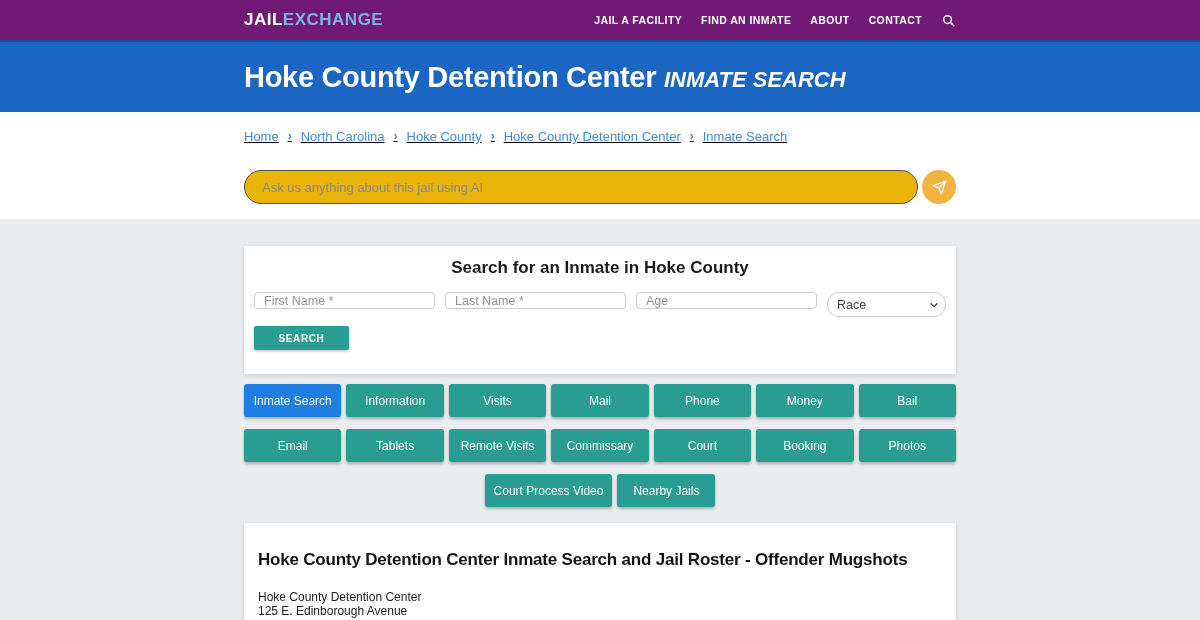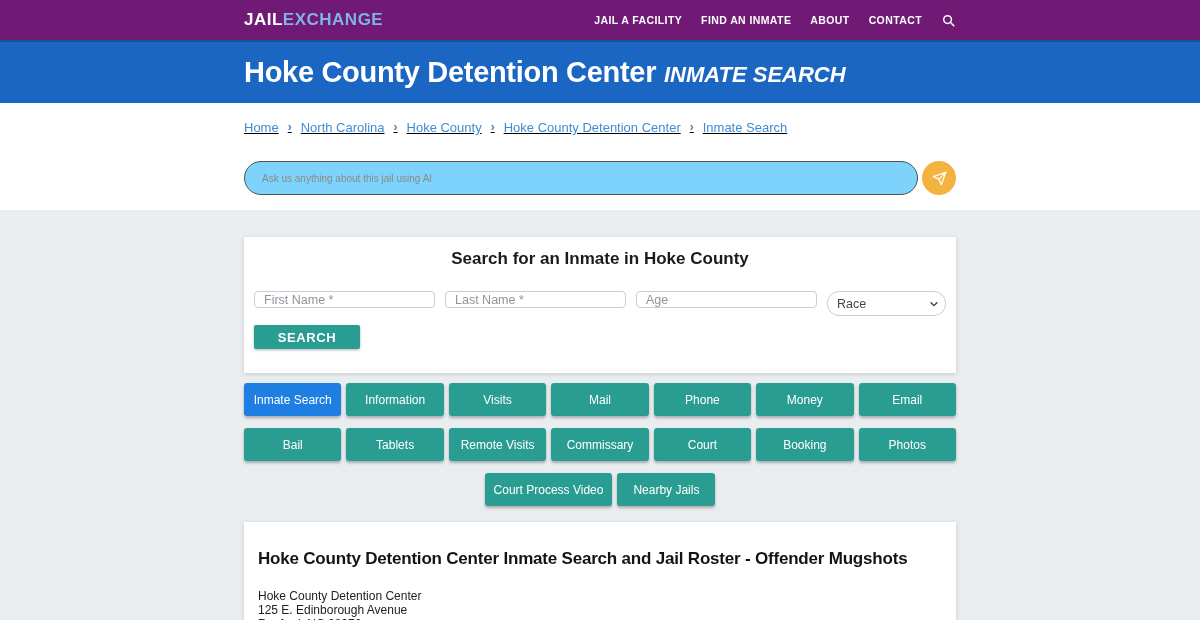--- a/index.html
+++ b/index.html
@@ -13,63 +13,63 @@
   .navbar .container { height:40px; display:flex; align-items:center; justify-content:space-between; }
   .logo { font-size:17px; font-weight:bold; letter-spacing:.5px; cursor:pointer; white-space:nowrap; }
   .logo .jail { color:#ffffff; }
   .logo .exchange { color:#7fb2e5; }
   .nav-menu { display:flex; align-items:center; gap:19px; }
   .nav-item { color:#ffffff; font-size:10.5px; font-weight:bold; letter-spacing:.4px;
               text-decoration:none; cursor:pointer; white-space:nowrap; }
   .nav-search { display:flex; align-items:center; cursor:pointer; }
 
   
-  .page-header { height:63px; background:#1a66c2; border-top:2px solid #11529e;
+  .page-header { height:72px; background:#1a66c2; border-top:2px solid #11529e;
                  display:flex; align-items:center; }
   .page-title { color:#ffffff; font-size:29px; font-weight:bold; letter-spacing:-.3px; white-space:nowrap; }
   .page-title .subtitle { font-size:22px; font-style:italic; font-weight:bold; letter-spacing:0; }
 
   
   .white-band { background:#ffffff; padding:17px 0 15px; }
   .breadcrumb { display:flex; align-items:center; gap:9px; font-size:13px;text-decoration:underline; }
   .crumb { color:#3f8cd5; text-decoration:none; cursor:pointer; }
   .crumb-sep { color:#4d7fb5; font-size:12px; font-weight:bold; transform:translateY(-1px); }
   .crumb-current { color:#3f8cd5; }
 
   .ai-row { display:flex; align-items:center; gap:4px; margin-top:26px; }
-  .ai-input { flex:1; height:34px; border-radius:17px; background:#7dd3fc;
-              border:1px solid #55524b; padding:0 17px; font-size:10px; color:#333;
+  .ai-input { flex:1; height:34px; border-radius:17px; background:#eab308;
+              border:1px solid #55524b; padding:0 17px; font-size:13px; color:#333;
               outline:none; font-family:"Liberation Sans", sans-serif; }
   .ai-input::placeholder { color:#8b8b85; }
   .send-btn { width:34px; height:34px; border-radius:50%; background:#f3b340; border:none;
               display:flex; align-items:center; justify-content:center; cursor:pointer; flex:0 0 auto; }
 
   
   .main { padding-top:27px; }
 
   .card { background:#ffffff; box-shadow:0 1px 4px rgba(0,0,0,.15); }
 
   
   .search-card { padding:13px 10px 24px; }
   .form-title { font-size:17px; line-height:17px; font-weight:bold; color:#1b1b1b;
-                text-align:center; margin-bottom:24px; }
+                text-align:center; margin-bottom:16px; }
   .fields { display:flex; gap:10px; margin-top:13px; }
   .field { flex:1; height:17px; border:1px solid #c9cdd1; border-radius:4px; padding:0 9px;
            font-size:12.5px; color:#333; outline:none; background:#fff;
            font-family:"Liberation Sans", sans-serif; }
   .field::placeholder { color:#8f959b; }
   .select-wrap { flex:1; position:relative; }
   .select-wrap select { width:100%; height:25px; border:1px solid #c9cdd1; border-radius:12px;
            padding:0 20px 0 9px; font-size:12.5px; color:#444; background:#fff;
            appearance:none; -webkit-appearance:none; outline:none; cursor:pointer;
            font-family:"Liberation Sans", sans-serif; }
   .select-chevron { position:absolute; right:7px; top:50%; transform:translateY(-50%); pointer-events:none;
            display:flex; }
-  .search-btn { margin-top:9px; width:106px; height:24px; background:#2a9d92; color:#ffffff;
-           font-size:13px; font-weight:bold; letter-spacing:.6px; border:none; border-radius:2px;
+  .search-btn { margin-top:9px; width:95px; height:24px; background:#2a9d92; color:#ffffff;
+           font-size:10px; font-weight:bold; letter-spacing:.6px; border:none; border-radius:2px;
            box-shadow:0 1px 3px rgba(0,0,0,.3); cursor:pointer;
            font-family:"Liberation Sans", sans-serif; }
 
   
   .btn-grid { margin:10px auto 0; display:grid; grid-template-columns:repeat(7,1fr);
               column-gap:5px; row-gap:12px; }
   .qbtn { height:33px; background:#2a9d92; color:#ffffff; font-size:12px; border:none;
           border-radius:3px; box-shadow:0 2px 3px rgba(0,0,0,.28); cursor:pointer;
           display:flex; align-items:center; justify-content:center; white-space:nowrap;
           font-family:"Liberation Sans", sans-serif; padding:0 4px; }
@@ -166,22 +166,22 @@
     <button class="search-btn">SEARCH</button>
   </div>
 
   <div class="container btn-grid">
     <button class="qbtn active">Inmate Search</button>
     <button class="qbtn">Information</button>
     <button class="qbtn">Visits</button>
     <button class="qbtn">Mail</button>
     <button class="qbtn">Phone</button>
     <button class="qbtn">Money</button>
+    <button class="qbtn">Bail</button>
     <button class="qbtn">Email</button>
-    <button class="qbtn">Bail</button>
     <button class="qbtn">Tablets</button>
     <button class="qbtn">Remote Visits</button>
     <button class="qbtn">Commissary</button>
     <button class="qbtn">Court</button>
     <button class="qbtn">Booking</button>
     <button class="qbtn">Photos</button>
   </div>
   <div class="container btn-row3">
     <button class="qbtn">Court Process Video</button>
     <button class="qbtn">Nearby Jails</button>

